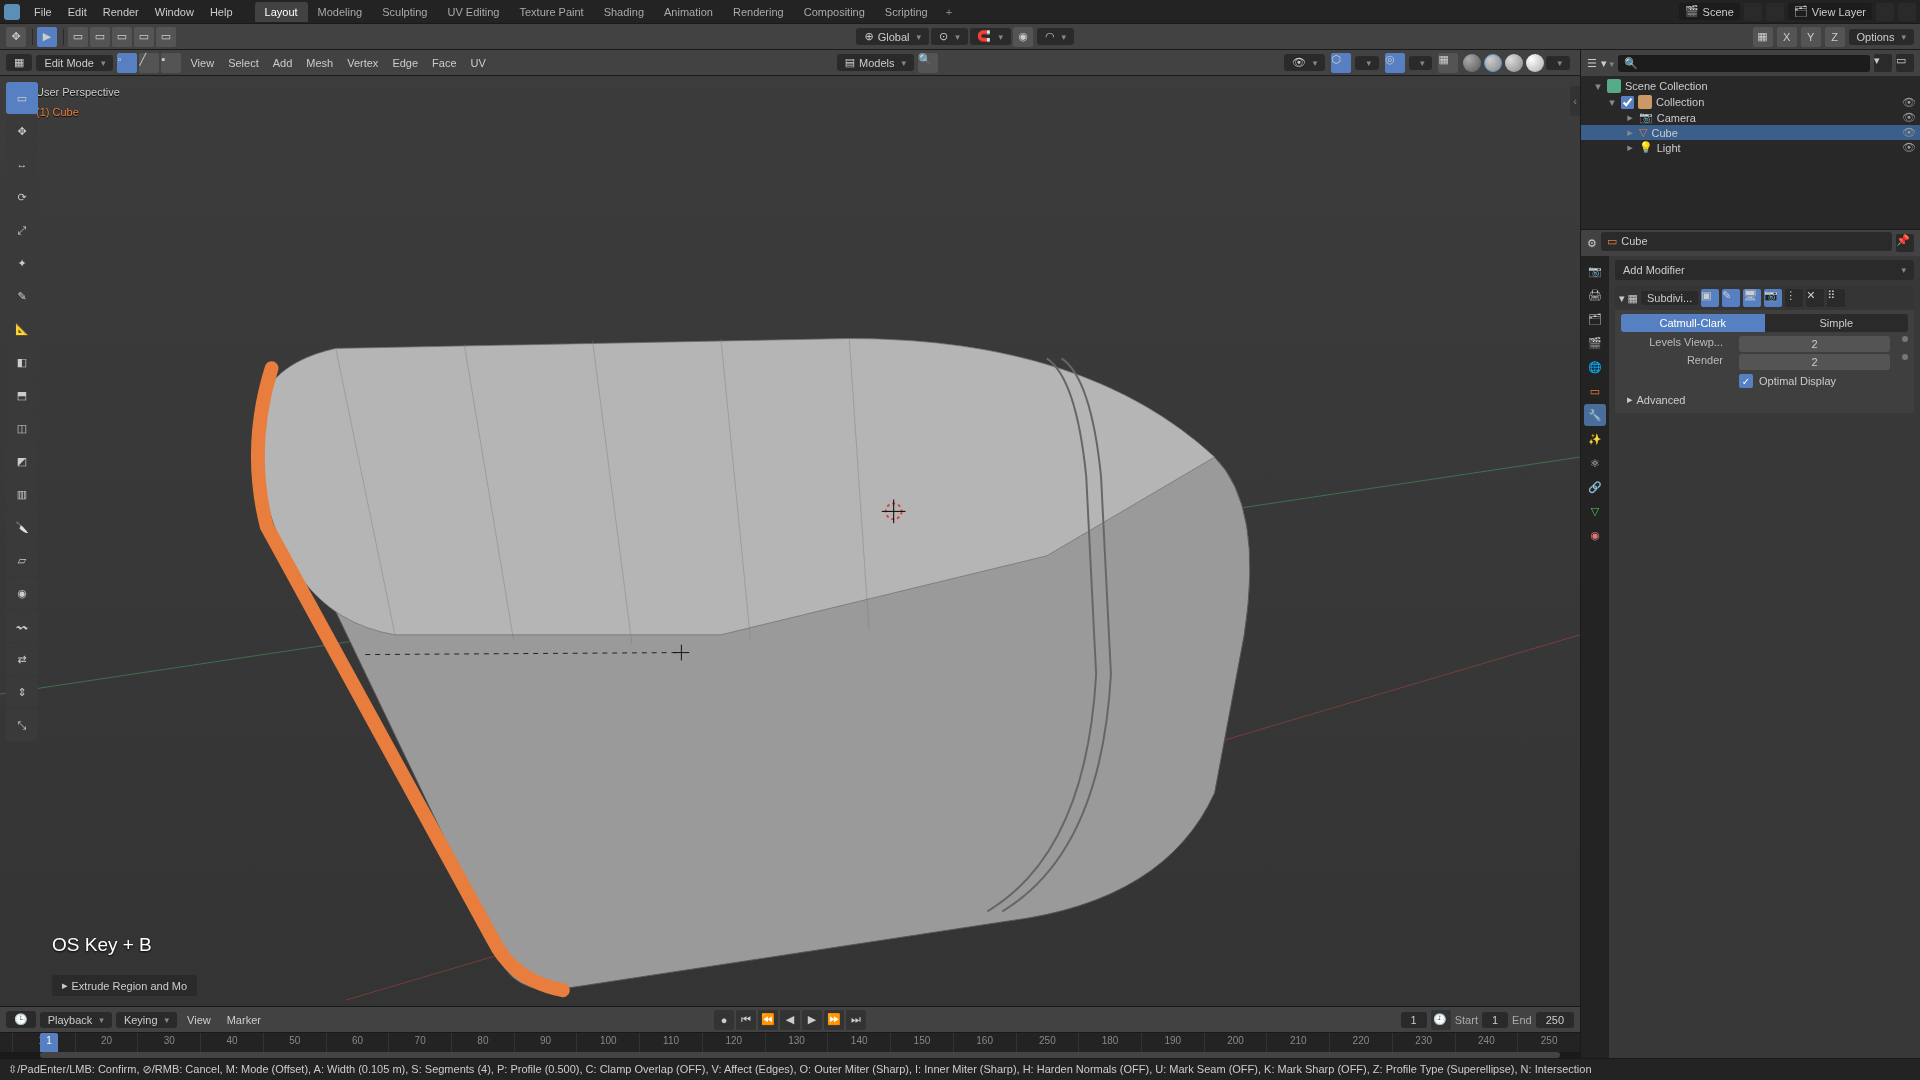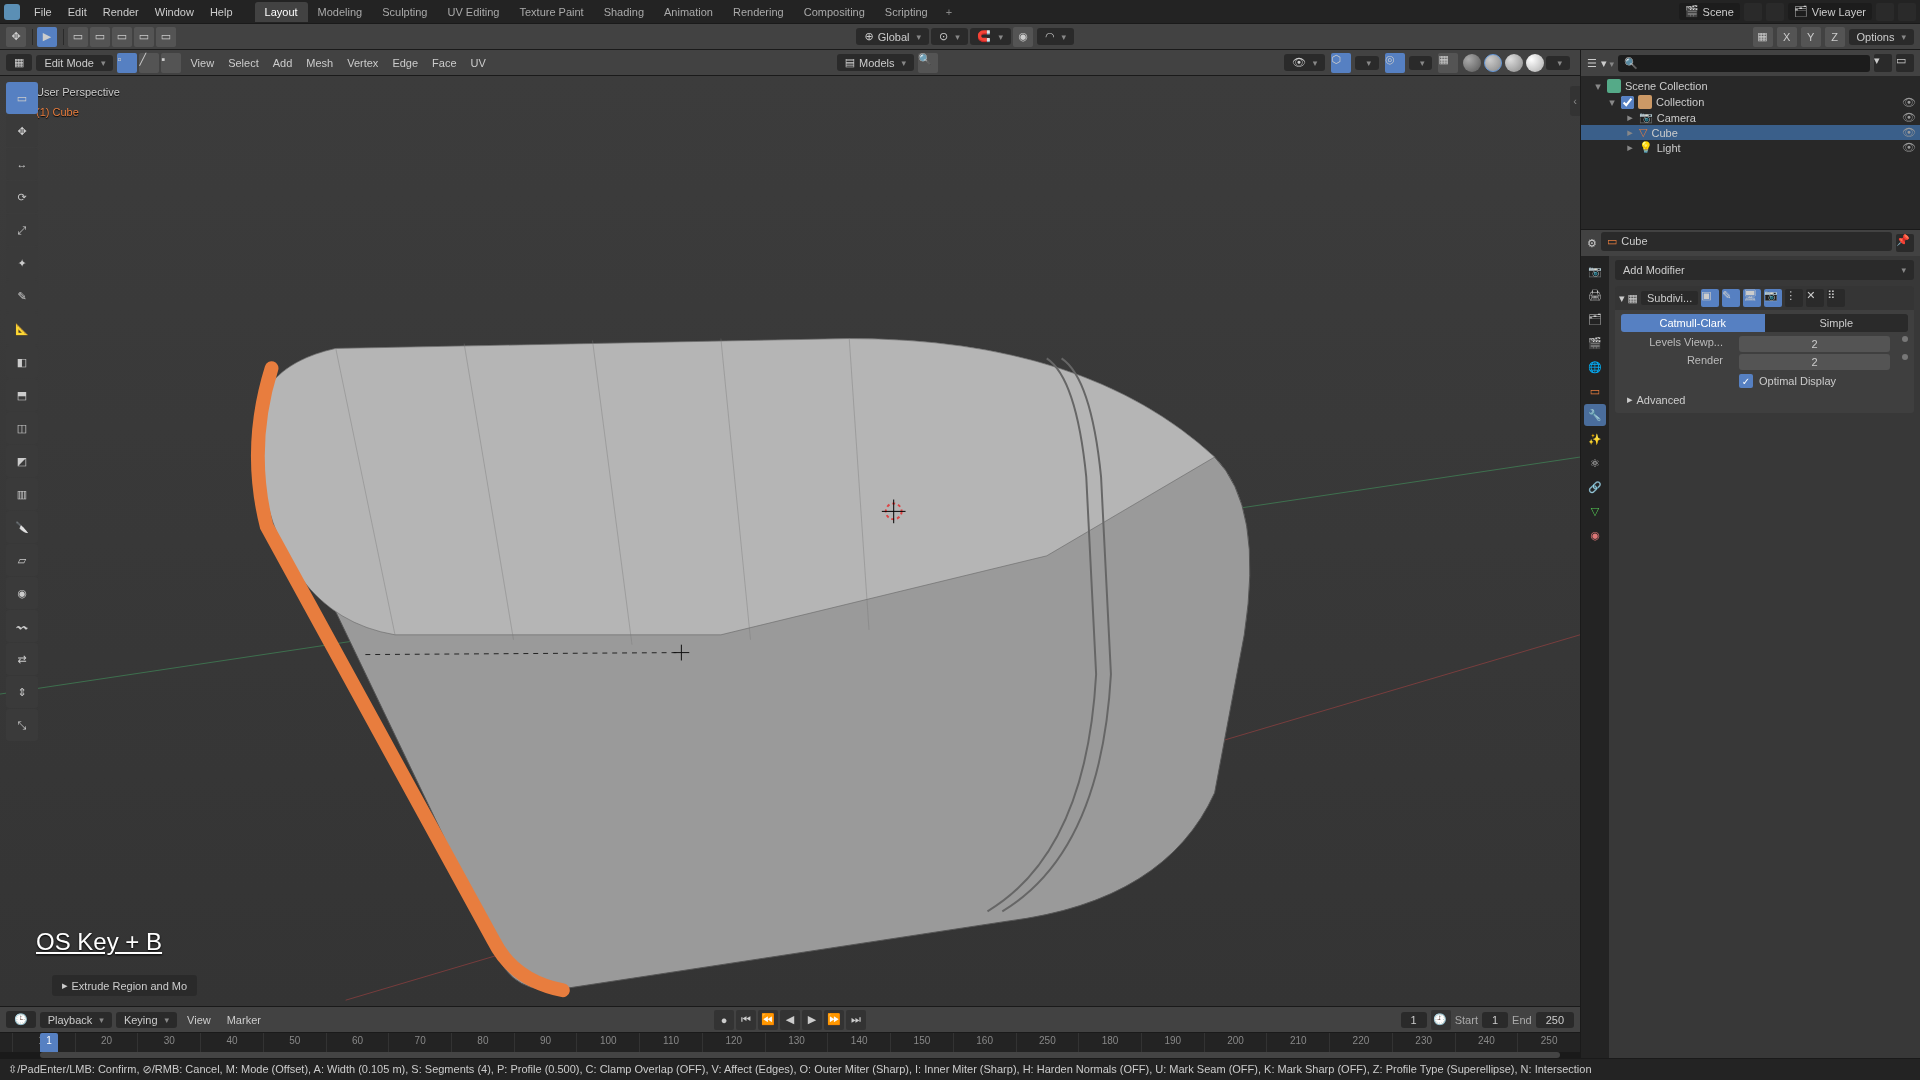--- a/index.html
+++ b/index.html
@@ -37,21 +37,21 @@
 .viewport-header .sphere.s3 { background: radial-gradient(circle at 30% 30%, #ddd, #888); }
 .viewport-header .sphere.s4 { background: radial-gradient(circle at 30% 30%, #fff, #aaa); }
 
 .viewport { flex: 1; background: linear-gradient(180deg, #3c3c3c, #343434); position: relative; overflow: hidden; }
 .viewport .info { position: absolute; top: 10px; left: 36px; color: #eee; text-shadow: 0 1px 1px #000; }
 .viewport .info .sub { color: #e87d3e; margin-top: 8px; }
 .viewport .toolbar-left { position: absolute; left: 6px; top: 6px; display: flex; flex-direction: column; gap: 1px; }
 .viewport .tool { width: 32px; height: 32px; background: #3a3a3a; border-radius: 3px; display:flex; align-items:center; justify-content:center; }
 .viewport .tool.active { background: #5680c2; }
 .viewport .last-op { position: absolute; bottom: 10px; left: 52px; background: rgba(40,40,40,0.8); padding: 4px 10px; border-radius: 3px; display:flex; align-items:center; gap:4px; }
-.viewport .keyhint { position: absolute; bottom: 50px; left: 36px; font-size: 24px; color: #fff; text-shadow: 0 1px 2px #000; text-decoration: underline; }
+.viewport .keyhint { position: absolute; bottom: 50px; left: 52px; font-size: 19px; color: #fff; text-shadow: 0 1px 2px #000; }
 .viewport svg.render { position: absolute; inset: 0; width: 100%; height: 100%; }
 .viewport .collapse-handle { position:absolute; right:0; top:10px; width:10px; height:30px; background:#333; border-radius:3px 0 0 3px; display:flex; align-items:center; justify-content:center; color:#888; }
 
 .rightcol { width: 340px; display: flex; flex-direction: column; border-left: 1px solid #1a1a1a; background: #323232; }
 .outliner { height: 180px; display:flex; flex-direction: column; border-bottom: 1px solid #1a1a1a; }
 .outliner .head { height: 26px; background: #424242; display:flex; align-items:center; padding:0 6px; gap: 4px; }
 .outliner .head .search { flex:1; background:#1c1c1c; border-radius:3px; padding:2px 6px; display:flex; align-items:center; gap:4px; }
 .outliner .tree { flex:1; overflow:auto; background:#282828; padding: 2px 0; }
 .outliner .row { display:flex; align-items:center; padding: 1px 4px; gap: 4px; }
 .outliner .row .indent { display:inline-block; }

